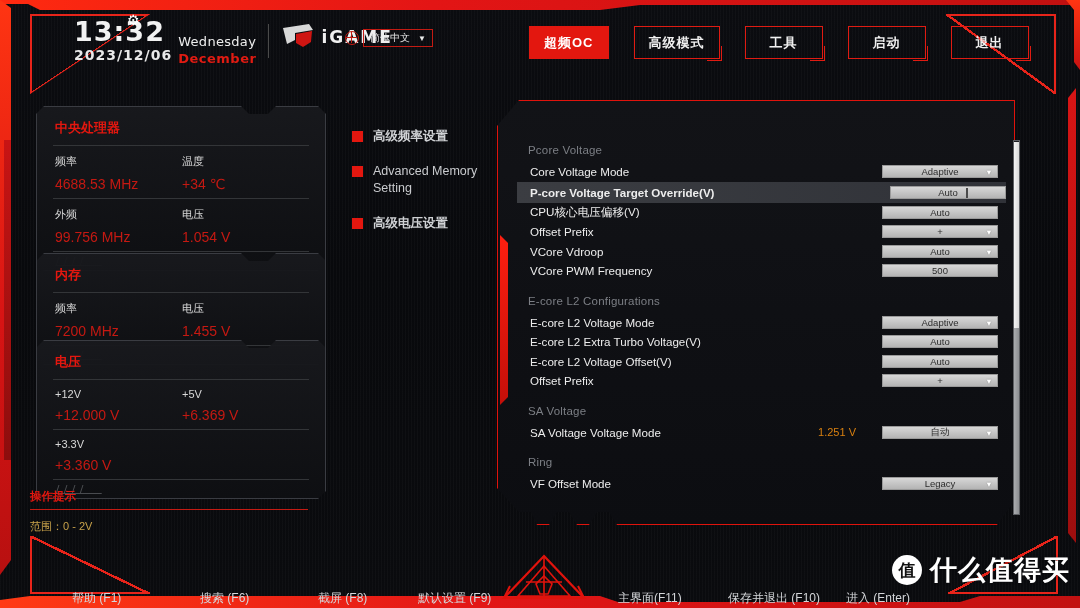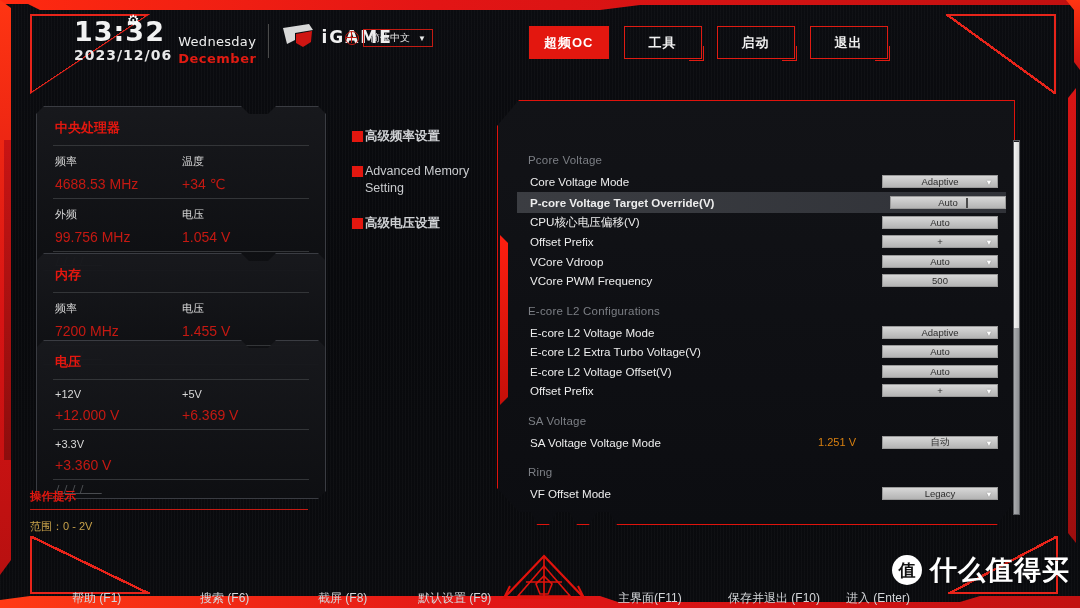--- a/index.html
+++ b/index.html
@@ -99,21 +99,21 @@
                letter-spacing:2px; margin-left:2px; }
 
   .lang-box { position:absolute; left:345px; top:29px; display:flex; align-items:center; gap:4px; }
   .globe { width:14px; height:14px; border:1.4px solid #c41b13; border-radius:50%; position:relative; }
   .globe:before { content:""; position:absolute; left:0; top:5.2px; width:11.2px; height:1.3px; background:#c41b13; }
   .globe:after { content:""; position:absolute; left:5.2px; top:0; width:1.3px; height:11.2px; background:#c41b13; }
   .lang-sel { border:1.2px solid #c41b13; padding:1px 6px; display:flex; align-items:center; gap:8px; }
   .lang-sel span { font-size:10px; color:#e9e9e9; }
   .lang-sel .caret { font-size:8px; color:#e9e9e9; }
 
-  .topnav { position:absolute; left:529px; top:26px; display:flex; gap:15px; }
+  .topnav { position:absolute; left:529px; top:26px; display:flex; gap:25px; }
   .topbtn {
     position:relative; min-width:78px; height:33px; display:flex; align-items:center; justify-content:center;
     border:1.4px solid #e01b12; font-size:13px; font-weight:bold; color:#f0f0f0; padding:0 14px;
     background:transparent; letter-spacing:1px;
   }
   .topbtn:after{ content:""; position:absolute; right:-3px; bottom:-3px; width:14px; height:14px;
     border-right:1.4px solid #e01b12; border-bottom:1.4px solid #e01b12; }
   .topbtn.active { background:#e3170f; border-color:#e3170f; color:#fff; }
   .topbtn.active:after { display:none; }
 
@@ -140,40 +140,40 @@
       linear-gradient(#6a6c70,#6a6c70) 0 8px/46px 1px no-repeat;
     opacity:.65; transform:skewX(-18deg); }
 
   .hint { position:absolute; left:30px; top:489px; width:278px; }
   .hint-title { font-size:11.5px; font-weight:bold; color:#e3170f; }
   .hint-line { height:1.4px; background:#c41b13; margin:5px 0 9px 0; }
   .hint-text { font-size:11px; color:#c8a24a; }
 
   
   .midmenu { position:absolute; left:352px; top:128px; width:140px; }
-  .mid-item { display:flex; align-items:flex-start; gap:2px; margin-bottom:18px; cursor:pointer; }
+  .mid-item { display:flex; align-items:flex-start; gap:10px; margin-bottom:18px; cursor:pointer; }
   .mid-sq { width:11px; height:11px; background:#e3170f; flex:0 0 auto; margin-top:3px; }
   .mid-lbl { font-size:12.5px; color:#cfd1d4; line-height:1.35; font-weight:bold; }
   .mid-lbl.en { font-weight:normal; color:#c9cbce; }
 
   
   .panel {
     position:absolute; left:497px; top:100px; width:518px; height:425px;
     border:1.6px solid #e0130c;
     background:linear-gradient(180deg,#121317,#0c0d11);
     clip-path: polygon(
       22px 0, 518px 0, 518px 400px, 500px 425px, 120px 425px,
       112px 412px, 100px 412px, 92px 425px, 80px 425px, 72px 412px, 60px 412px,
       52px 425px, 40px 425px, 34px 412px, 22px 412px, 0 388px, 0 26px);
   }
   .accent-bar { position:absolute; left:500px; top:235px; width:8px; height:170px;
     background:linear-gradient(180deg,#ff1f10,#c30f09);
     clip-path: polygon(0 0, 8px 8px, 8px 162px, 0 170px); }
 
-  .settings { position:absolute; left:528px; top:154px; width:470px; }
+  .settings { position:absolute; left:528px; top:144px; width:470px; }
   .sec-title { font-size:11.5px; color:#7c7f85; margin:0 0 6px 0; letter-spacing:.2px; }
   .sec-title.sp { margin-top:14px; }
   .srow { position:relative; display:flex; align-items:center; height:19.5px; margin-bottom:0; padding-left:2px; }
   .srow.hl { background:linear-gradient(90deg,#3b3d42,#303238); width:489px; margin-left:-11px; padding-left:13px; height:21px; }
   .slabel { font-size:11.6px; color:#ededed; flex:1; white-space:nowrap; }
   .srow.hl .slabel { font-weight:bold; }
   .sval-orange { font-size:11px; color:#d98010; margin-right:26px; }
   .sctl {
     width:116px; height:13px; background:linear-gradient(180deg,#d7d7d7,#b4b4b4);
     display:flex; align-items:center; justify-content:center; position:relative;
@@ -244,20 +244,21 @@
     <div class="lang-box">
       <div class="globe"></div>
       <div class="lang-sel">
         <span>简体中文</span>
         <span class="caret">▼</span>
       </div>
     </div>
 
     <div class="topnav" id="topnav">
         <div class="topbtn active">超频OC</div>
+        <div class="topbtn">高级模式</div>
         <div class="topbtn">工具</div>
         <div class="topbtn">启动</div>
         <div class="topbtn">退出</div>
       </div>
   </div>
 
   <div id="cards">
       <div class="card notch" style="top: 106px;">
         <div class="card-title">中央处理器</div>
         <div class="rowline"></div>

